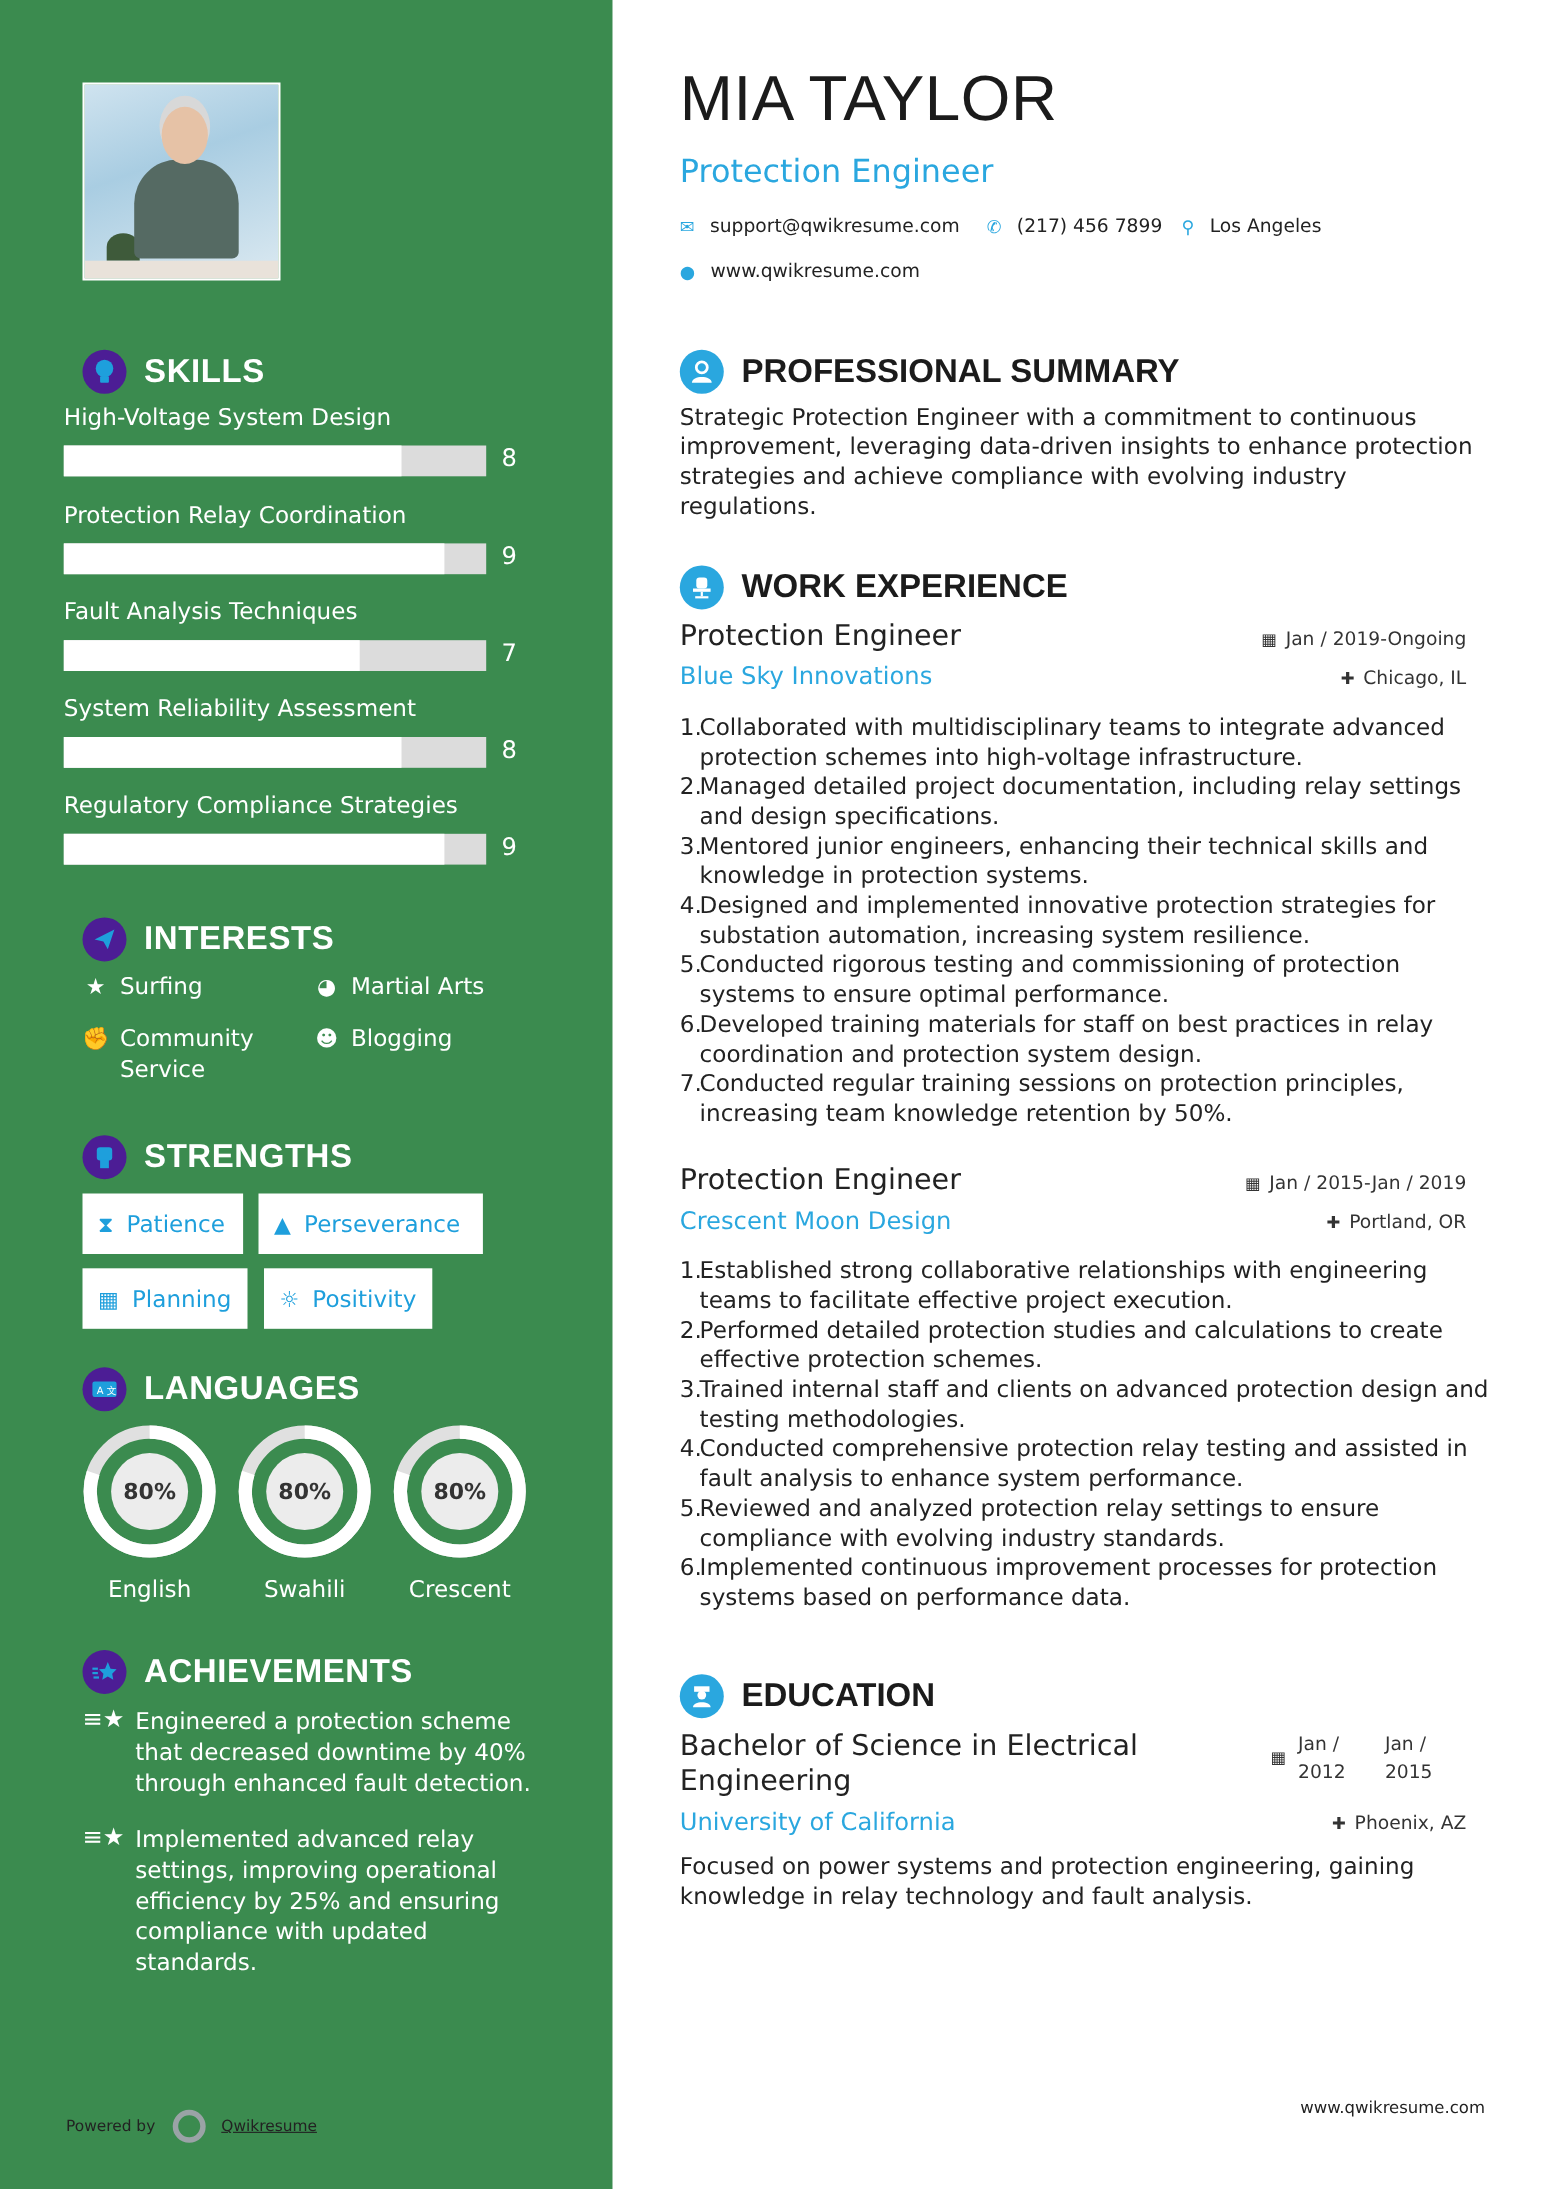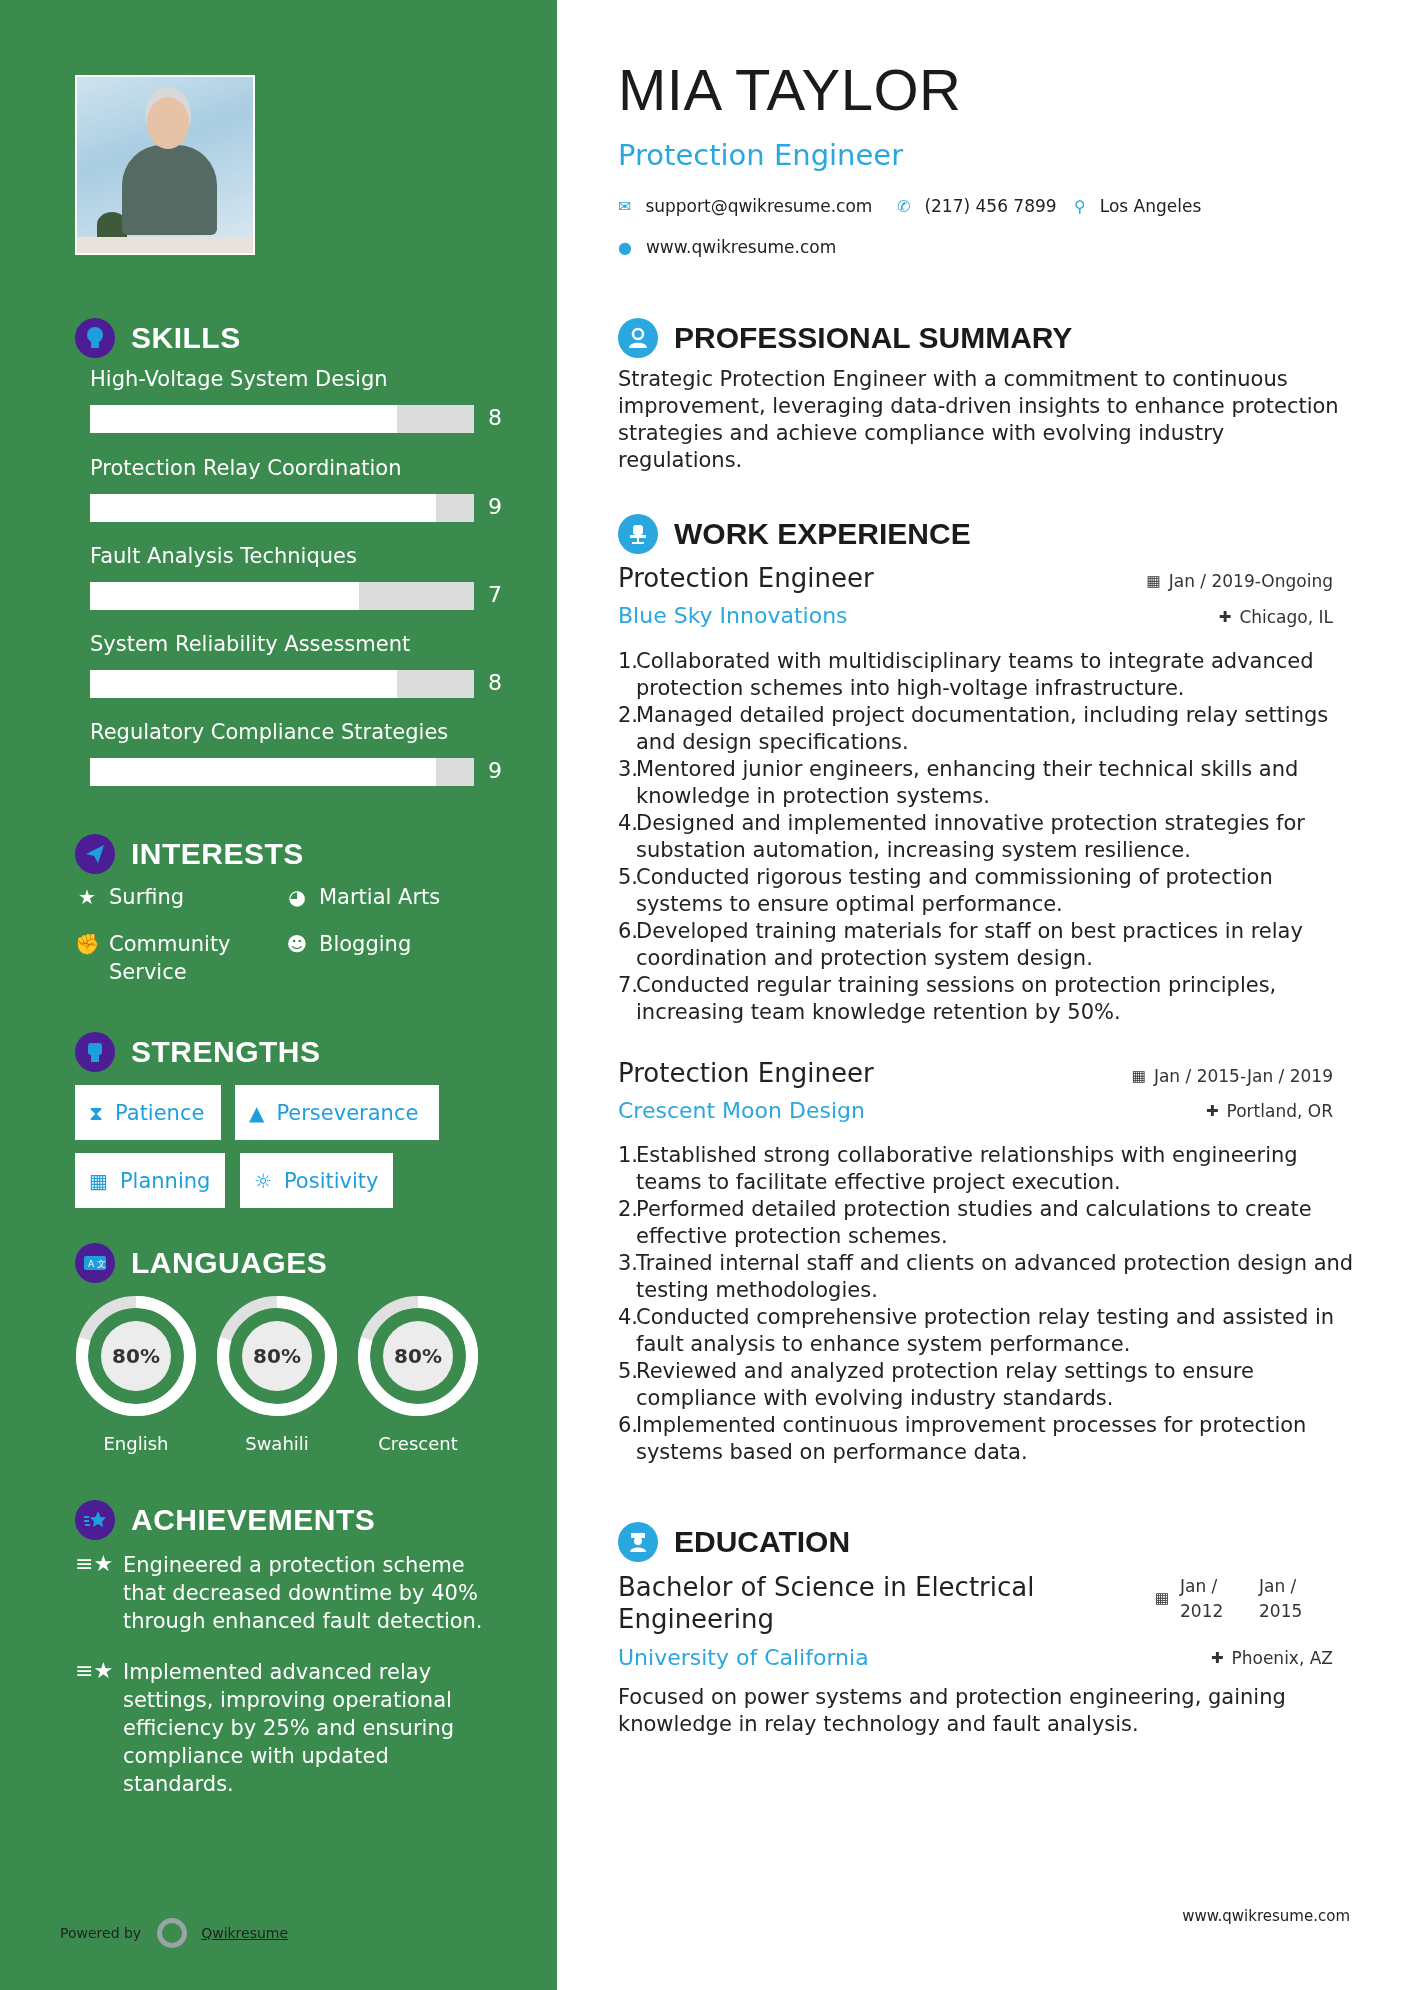--- a/index.html
+++ b/index.html
@@ -12,38 +12,38 @@
     background: linear-gradient(160deg, #cfe3ef 0%, #a9cde2 40%, #dbe9f1 100%); overflow: hidden; }
   .photo .head { position: absolute; left: 70px; top: 20px; width: 42px; height: 52px; border-radius: 50%; background: #e6c2a6; box-shadow: 0 -8px 0 2px #d8d8d8; }
   .photo .body { position: absolute; left: 45px; top: 68px; width: 95px; height: 90px; border-radius: 40px 40px 6px 6px; background: #556a63; }
   .photo .desk { position: absolute; left: 0; top: 160px; width: 180px; height: 20px; background: #e9e2da; }
   .photo .plant { position: absolute; left: 20px; top: 135px; width: 30px; height: 25px; border-radius: 50% 50% 0 0; background: #3e5a3a; }
 
   .s-head { position: absolute; left: 75px; display: flex; align-items: center; }
   .s-head .ic { width: 40px; height: 40px; border-radius: 50%; background: #4c1d95; display: flex; align-items: center; justify-content: center; margin-right: 16px; }
   .s-head .t { font-family: "Liberation Sans", sans-serif; font-weight: bold; font-size: 30px; color: #fff; letter-spacing: 0.5px; }
 
-  .skill { position: absolute; left: 90px; width: 430px; }
+  .skill { position: absolute; left: 58px; width: 430px; }
   .skill .lbl { font-size: 21px; color: #fff; white-space: nowrap; }
   .skill .bar { position: absolute; left: 0; top: 38px; width: 384px; height: 28px; background: #dcdcdc; }
   .skill .fill { height: 100%; background: #fff; }
   .skill .val { position: absolute; left: 398px; top: 38px; font-size: 22px; color: #fff; }
 
   .int { position: absolute; display: flex; align-items: flex-start; font-size: 21px; color: #fff; line-height: 28px; }
   .int .ico { width: 24px; margin-right: 10px; text-align: center; font-size: 20px; }
 
   .chip { position: absolute; height: 55px; background: #fff; display: flex; align-items: center; padding: 0 14px; font-size: 21px; color: #1e9fdc; }
   .chip .ico { margin-right: 12px; font-size: 20px; color: #1e9fdc; }
 
   .lang { position: absolute; width: 122px; text-align: center; }
   .ring { position: relative; width: 122px; height: 122px; }
   .ring svg { position: absolute; left: 0; top: 0; }
   .ring .pct { position: absolute; left: 26px; top: 26px; width: 70px; height: 70px; border-radius: 50%; background: #ececec;
     display: flex; align-items: center; justify-content: center; font-weight: bold; font-size: 20px; color: #333; }
-  .lang .nm { margin-top: 16px; font-size: 18px; color: #fff; }
+  .lang .nm { margin-top: 16px; font-size: 21px; color: #fff; }
 
   .ach { position: absolute; left: 75px; width: 420px; display: flex; }
   .ach .ico { width: 36px; margin-right: 12px; font-size: 22px; color: #fff; }
   .ach .tx { font-size: 21px; line-height: 28px; color: #fff; }
 
   .powered { position: absolute; left: 60px; top: 1904px; display: flex; align-items: center; font-size: 14px; color: #222; margin-top: 14px; }
   .powered .q { width: 30px; height: 30px; border-radius: 50%; border: 5px solid #9aa3a6; margin: 0 14px 0 16px; }
   .powered .lnk { text-decoration: underline; color: #222; }
 
   

